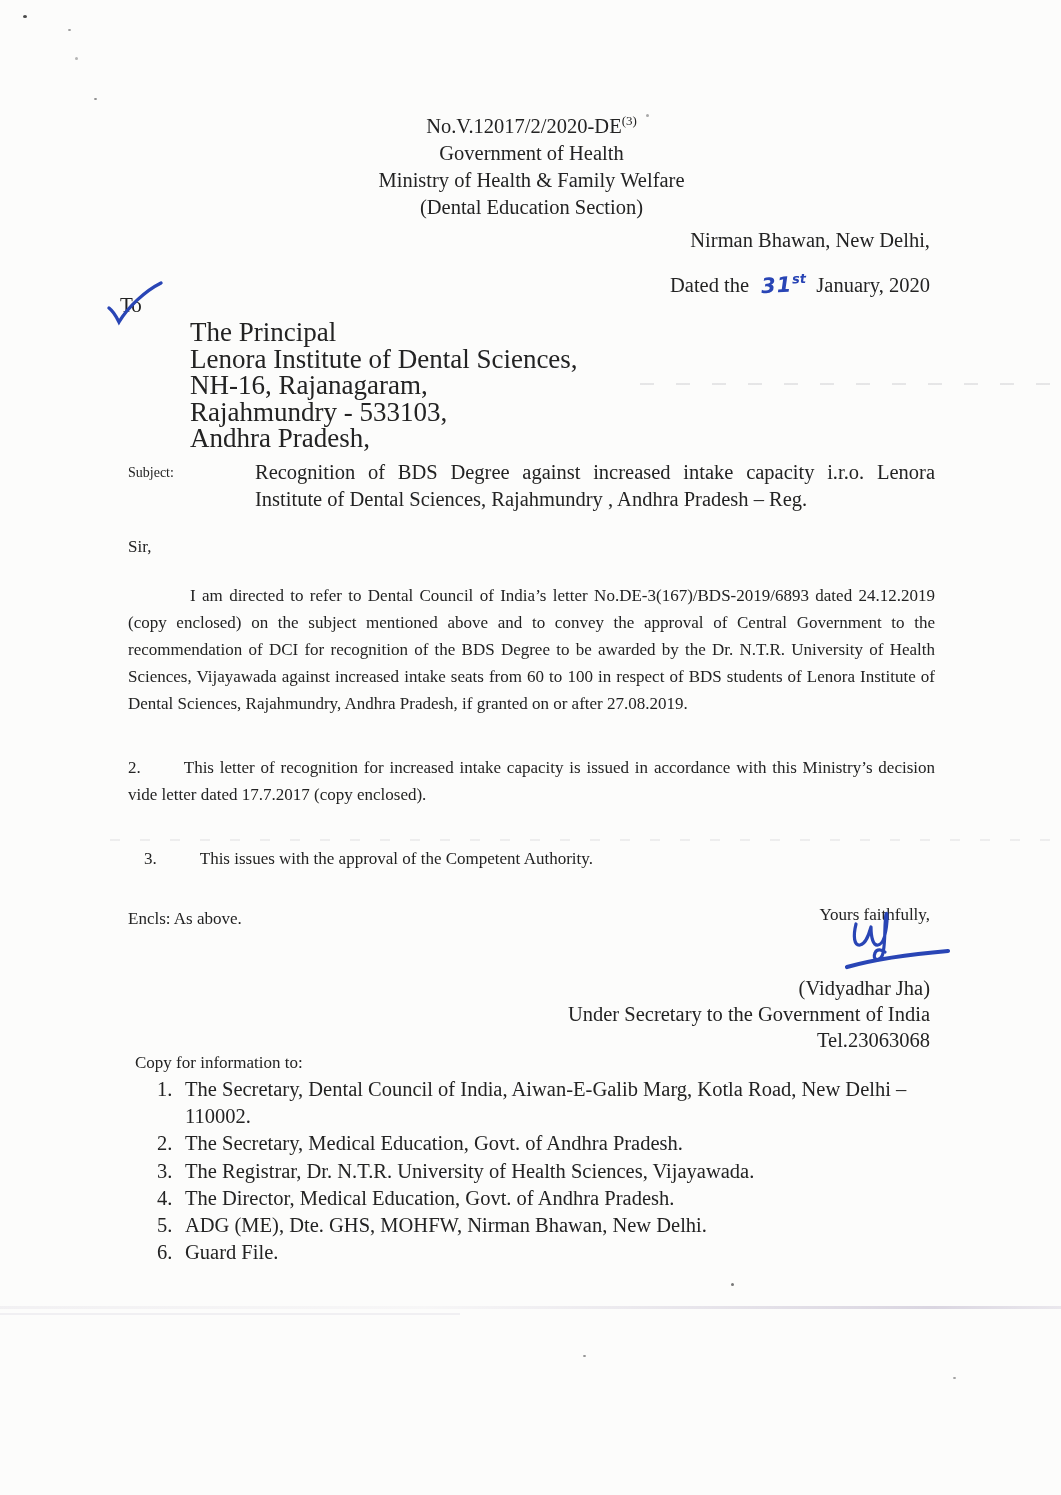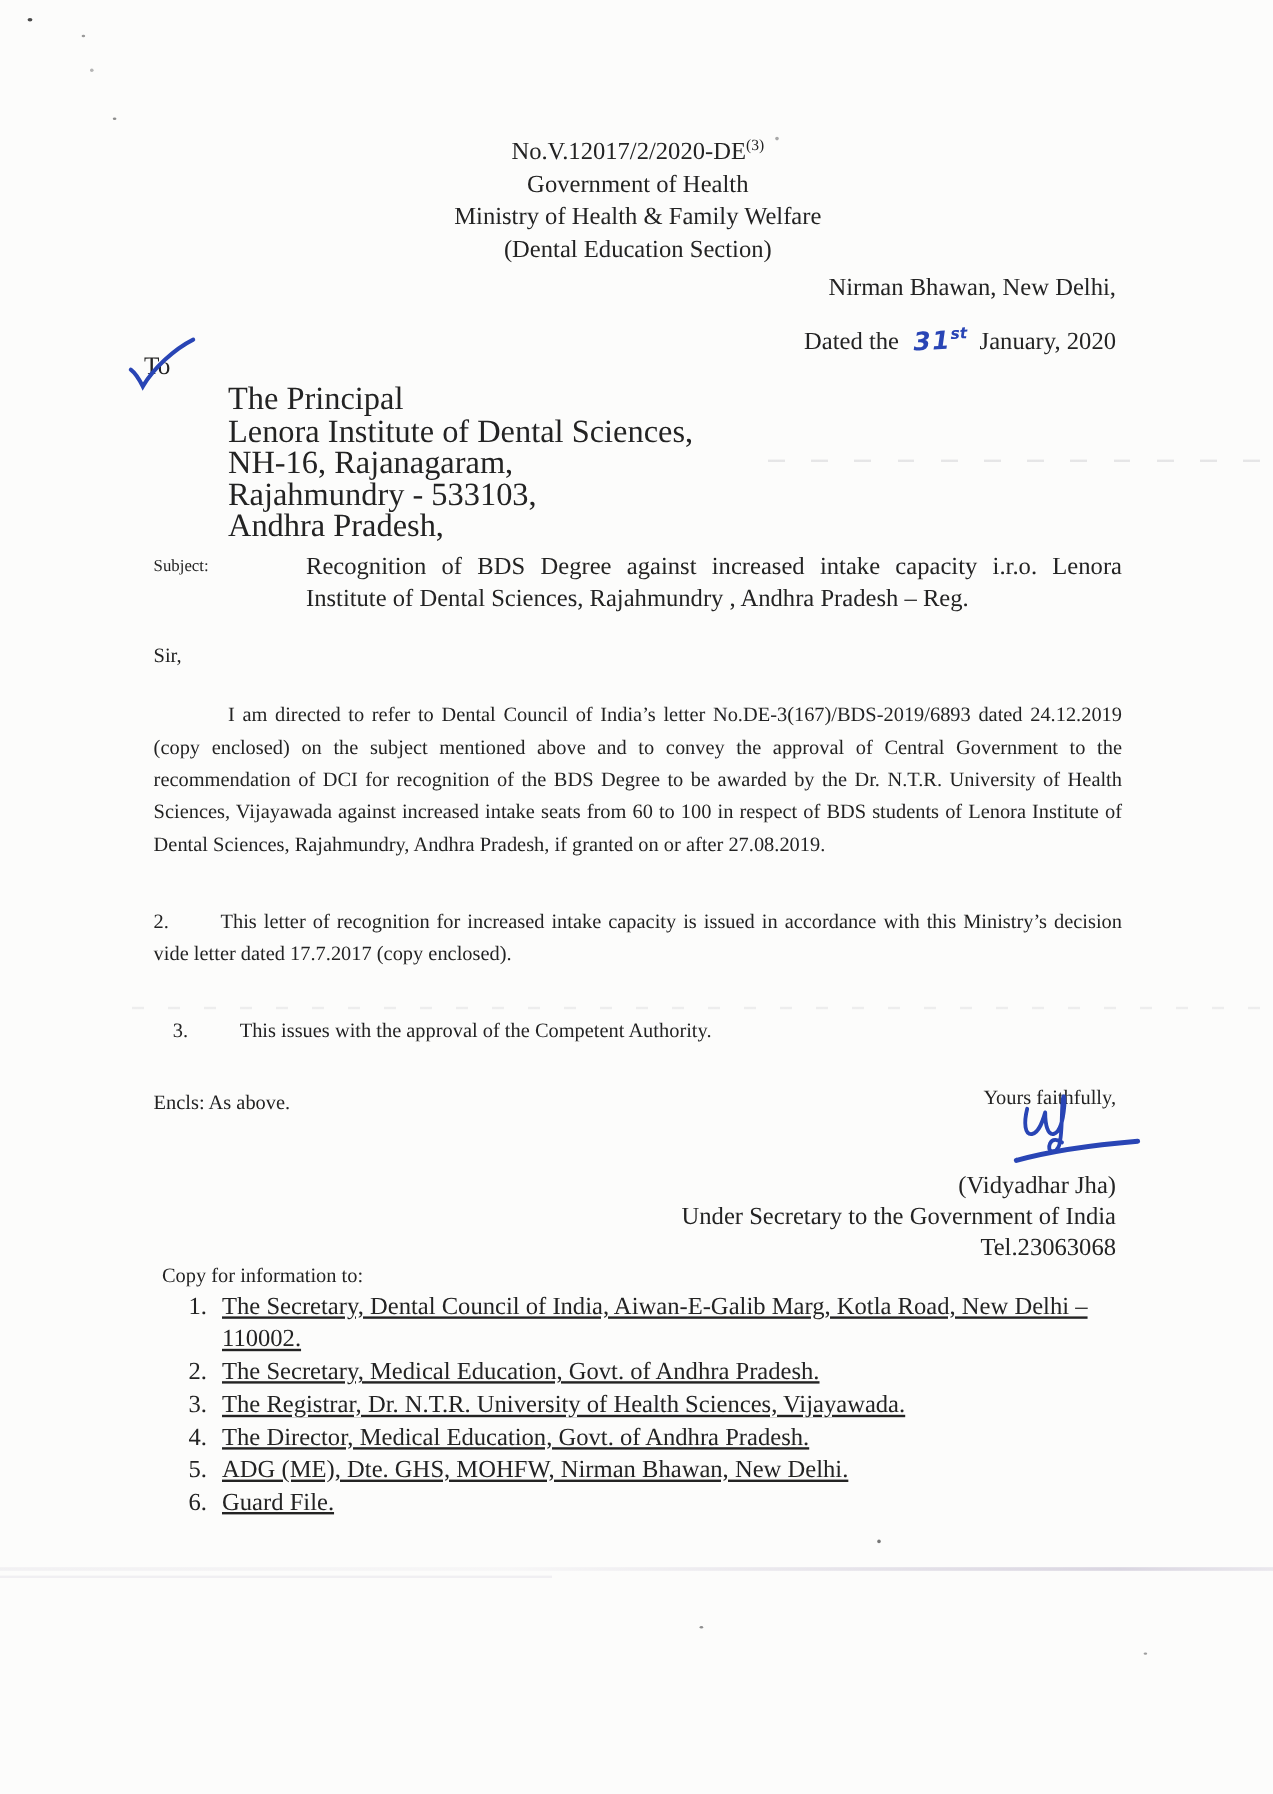--- a/index.html
+++ b/index.html
@@ -55,21 +55,21 @@
   #enclosure{top:905px;left:128px;}
   #signature-svg{top:906px;left:842px;}
   #signatory{top:975px;left:128px;width:807px;text-align:right;padding-right:5px;box-sizing:border-box;}
   #signatory div{font-size:20.5px;line-height:26px;}
 
   
   #copy-header{top:1049px;left:135px;}
   #copy-list{top:1076px;left:157px;width:782px;}
   .copy-item{display:flex;font-size:20.5px;line-height:27.2px;}
   .copy-item .num{flex:0 0 28px;}
-  .copy-item .itext{flex:1;text-decoration:underline;}
+  .copy-item .itext{flex:1;}
 
   
   .speck{position:absolute;border-radius:50%;}
   .streak{position:absolute;pointer-events:none;}
   #streak-a{top:383px;left:640px;width:420px;height:2px;opacity:.45;
     background:repeating-linear-gradient(90deg, rgba(110,110,122,.35) 0 14px, rgba(110,110,122,0) 14px 36px);}
   #streak-b{top:839px;left:110px;width:950px;height:2px;opacity:.30;
     background:repeating-linear-gradient(90deg, rgba(110,110,122,.35) 0 10px, rgba(110,110,122,0) 10px 30px);}
   #streak-c{top:1306px;left:0;width:1061px;height:3px;
     background:linear-gradient(90deg, rgba(150,140,170,.10), rgba(150,140,170,.05) 40%, rgba(138,124,164,.30) 88%, rgba(138,124,164,.16));}

